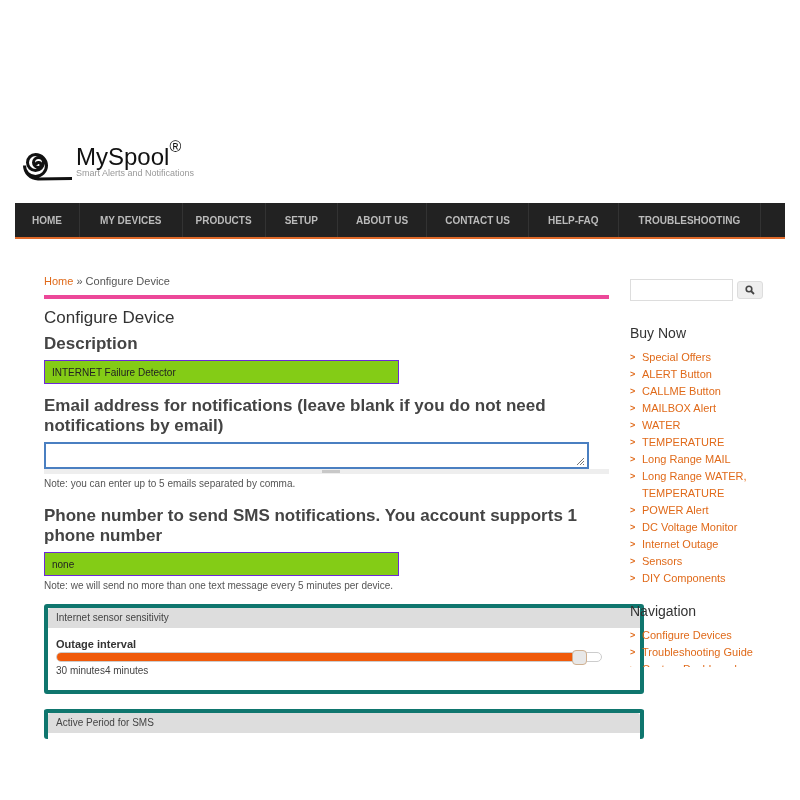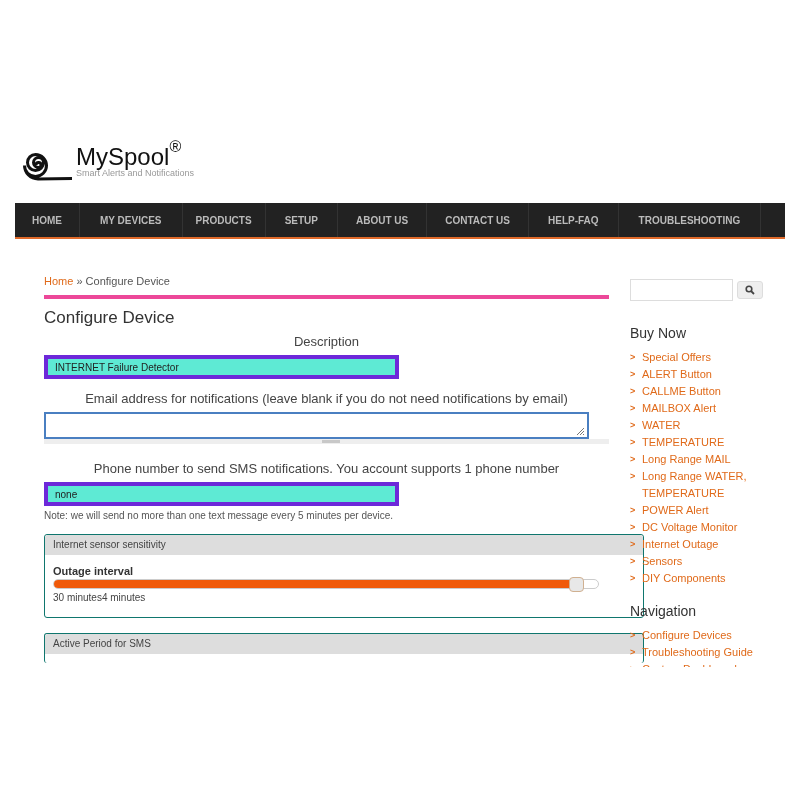--- a/index.html
+++ b/index.html
@@ -16,31 +16,31 @@
   
   .nav { position: absolute; left: 15px; top: 203px; width: 770px; height: 36px; background: #222222; border-bottom: 2px solid #e06a2a; display: flex; }
   .nav-item { height: 34px; display: flex; align-items: center; justify-content: center; font-size: 10px; font-weight: bold; color: #bbbbbb; border-right: 1px solid #333; padding: 0 17px; white-space: nowrap; cursor: pointer; }
   .nav-item:last-child { border-right: 1px solid #333; }
 
   
   .main { position: absolute; left: 44px; top: 275px; width: 565px; }
   .breadcrumb { font-size: 11px; color: #555; padding-bottom: 7px; border-bottom: 4px solid #ec4899; height: 24px; }
   .breadcrumb a { color: #e06a1a; text-decoration: none; }
   .page-title { font-size: 17px; color: #333; font-weight: normal; margin-top: 9px; }
-  .field-label { font-size: 13px; font-weight: normal; color: #444; margin-top: 6px; text-align: center; }
-  .text-input { display: block; width: 355px; height: 24px; border: 4px solid #6d28d9; font-family: "Liberation Sans", sans-serif; font-size: 10px; color: #222; padding: 0 7px; margin-top: 6px; background: #5eead4; }
+  .field-label { font-size: 17px; font-weight: bold; color: #444; margin-top: 6px; }
+  .text-input { display: block; width: 355px; height: 24px; border: 1px solid #6d28d9; font-family: "Liberation Sans", sans-serif; font-size: 10px; color: #222; padding: 0 7px; margin-top: 6px; background: #84cc16; }
   .email-wrap { position: relative; width: 565px; margin-top: 6px; }
   .textarea { display: block; width: 545px; height: 27px; border: 2px solid #4a7fc1; resize: none; font-family: "Liberation Sans", sans-serif; font-size: 10px; background: #fff; }
   .resize-grip { position: absolute; left: 531px; top: 14px; width: 10px; height: 10px; }
   .hscroll { width: 565px; height: 5px; background: #eeeeee; position: relative; }
   .hscroll-thumb { position: absolute; left: 278px; top: 1px; width: 18px; height: 3px; background: #c8c8c8; }
   .note { font-size: 10px; color: #555; margin-top: 4px; }
 
   
-  .panel { width: 600px; border: 1px solid #0f766e; border-radius: 3px; background: #fff; }
+  .panel { width: 600px; border: 4px solid #0f766e; border-radius: 3px; background: #fff; }
   .panel-header { background: #dddddd; height: 20px; font-size: 10px; color: #444; padding: 4px 8px; border-radius: 3px 3px 0 0; }
   .panel-body { padding: 10px 8px 14px 8px; position: relative; }
   .slider-label { font-size: 11px; font-weight: bold; color: #333; }
   .slider { position: relative; width: 546px; height: 10px; margin-top: 2px; border: 1px solid #ccc; border-radius: 5px; background: #fff; }
   .slider-fill { position: absolute; left: 0; top: 0; height: 8px; width: 522px; background: #f05a0a; border-radius: 4px 0 0 4px; }
   .slider-handle { position: absolute; left: 515px; top: -3px; width: 15px; height: 15px; background: #e8e8e8; border: 1px solid #d0b090; border-radius: 4px; cursor: pointer; }
   .slider-scale { display: flex; justify-content: flex-start; font-size: 10px; color: #444; margin-top: 3px; width: 546px; }
 
   
   .sidebar { position: absolute; left: 630px; top: 279px; width: 160px; }
@@ -88,20 +88,21 @@
   <div class="field-label" style="margin-top:12px">Email address for notifications (leave blank if you do not need notifications by email)</div>
   <div class="email-wrap">
     <textarea class="textarea" style=""></textarea>
     <svg class="resize-grip" viewBox="0 0 10 10">
       <path d="M9 2 L2 9 M9 5 L5 9 M9 8 L8 9" stroke="#777" stroke-width="1"></path>
     </svg>
     <div class="hscroll">
       <div class="hscroll-thumb"></div>
     </div>
   </div>
+  <div class="note">Note: you can enter up to 5 emails separated by comma.</div>
 
   <div class="field-label" style="margin-top:17px">Phone number to send SMS notifications. You account supports 1 phone number</div>
   <input class="text-input" type="text" value="none" style="">
   <div class="note">Note: we will send no more than one text message every 5 minutes per device.</div>
 
   <div class="panel" style="margin-top:13px">
     <div class="panel-header">Internet sensor sensitivity</div>
     <div class="panel-body">
       <div class="slider-label">Outage interval</div>
       <div class="slider">

